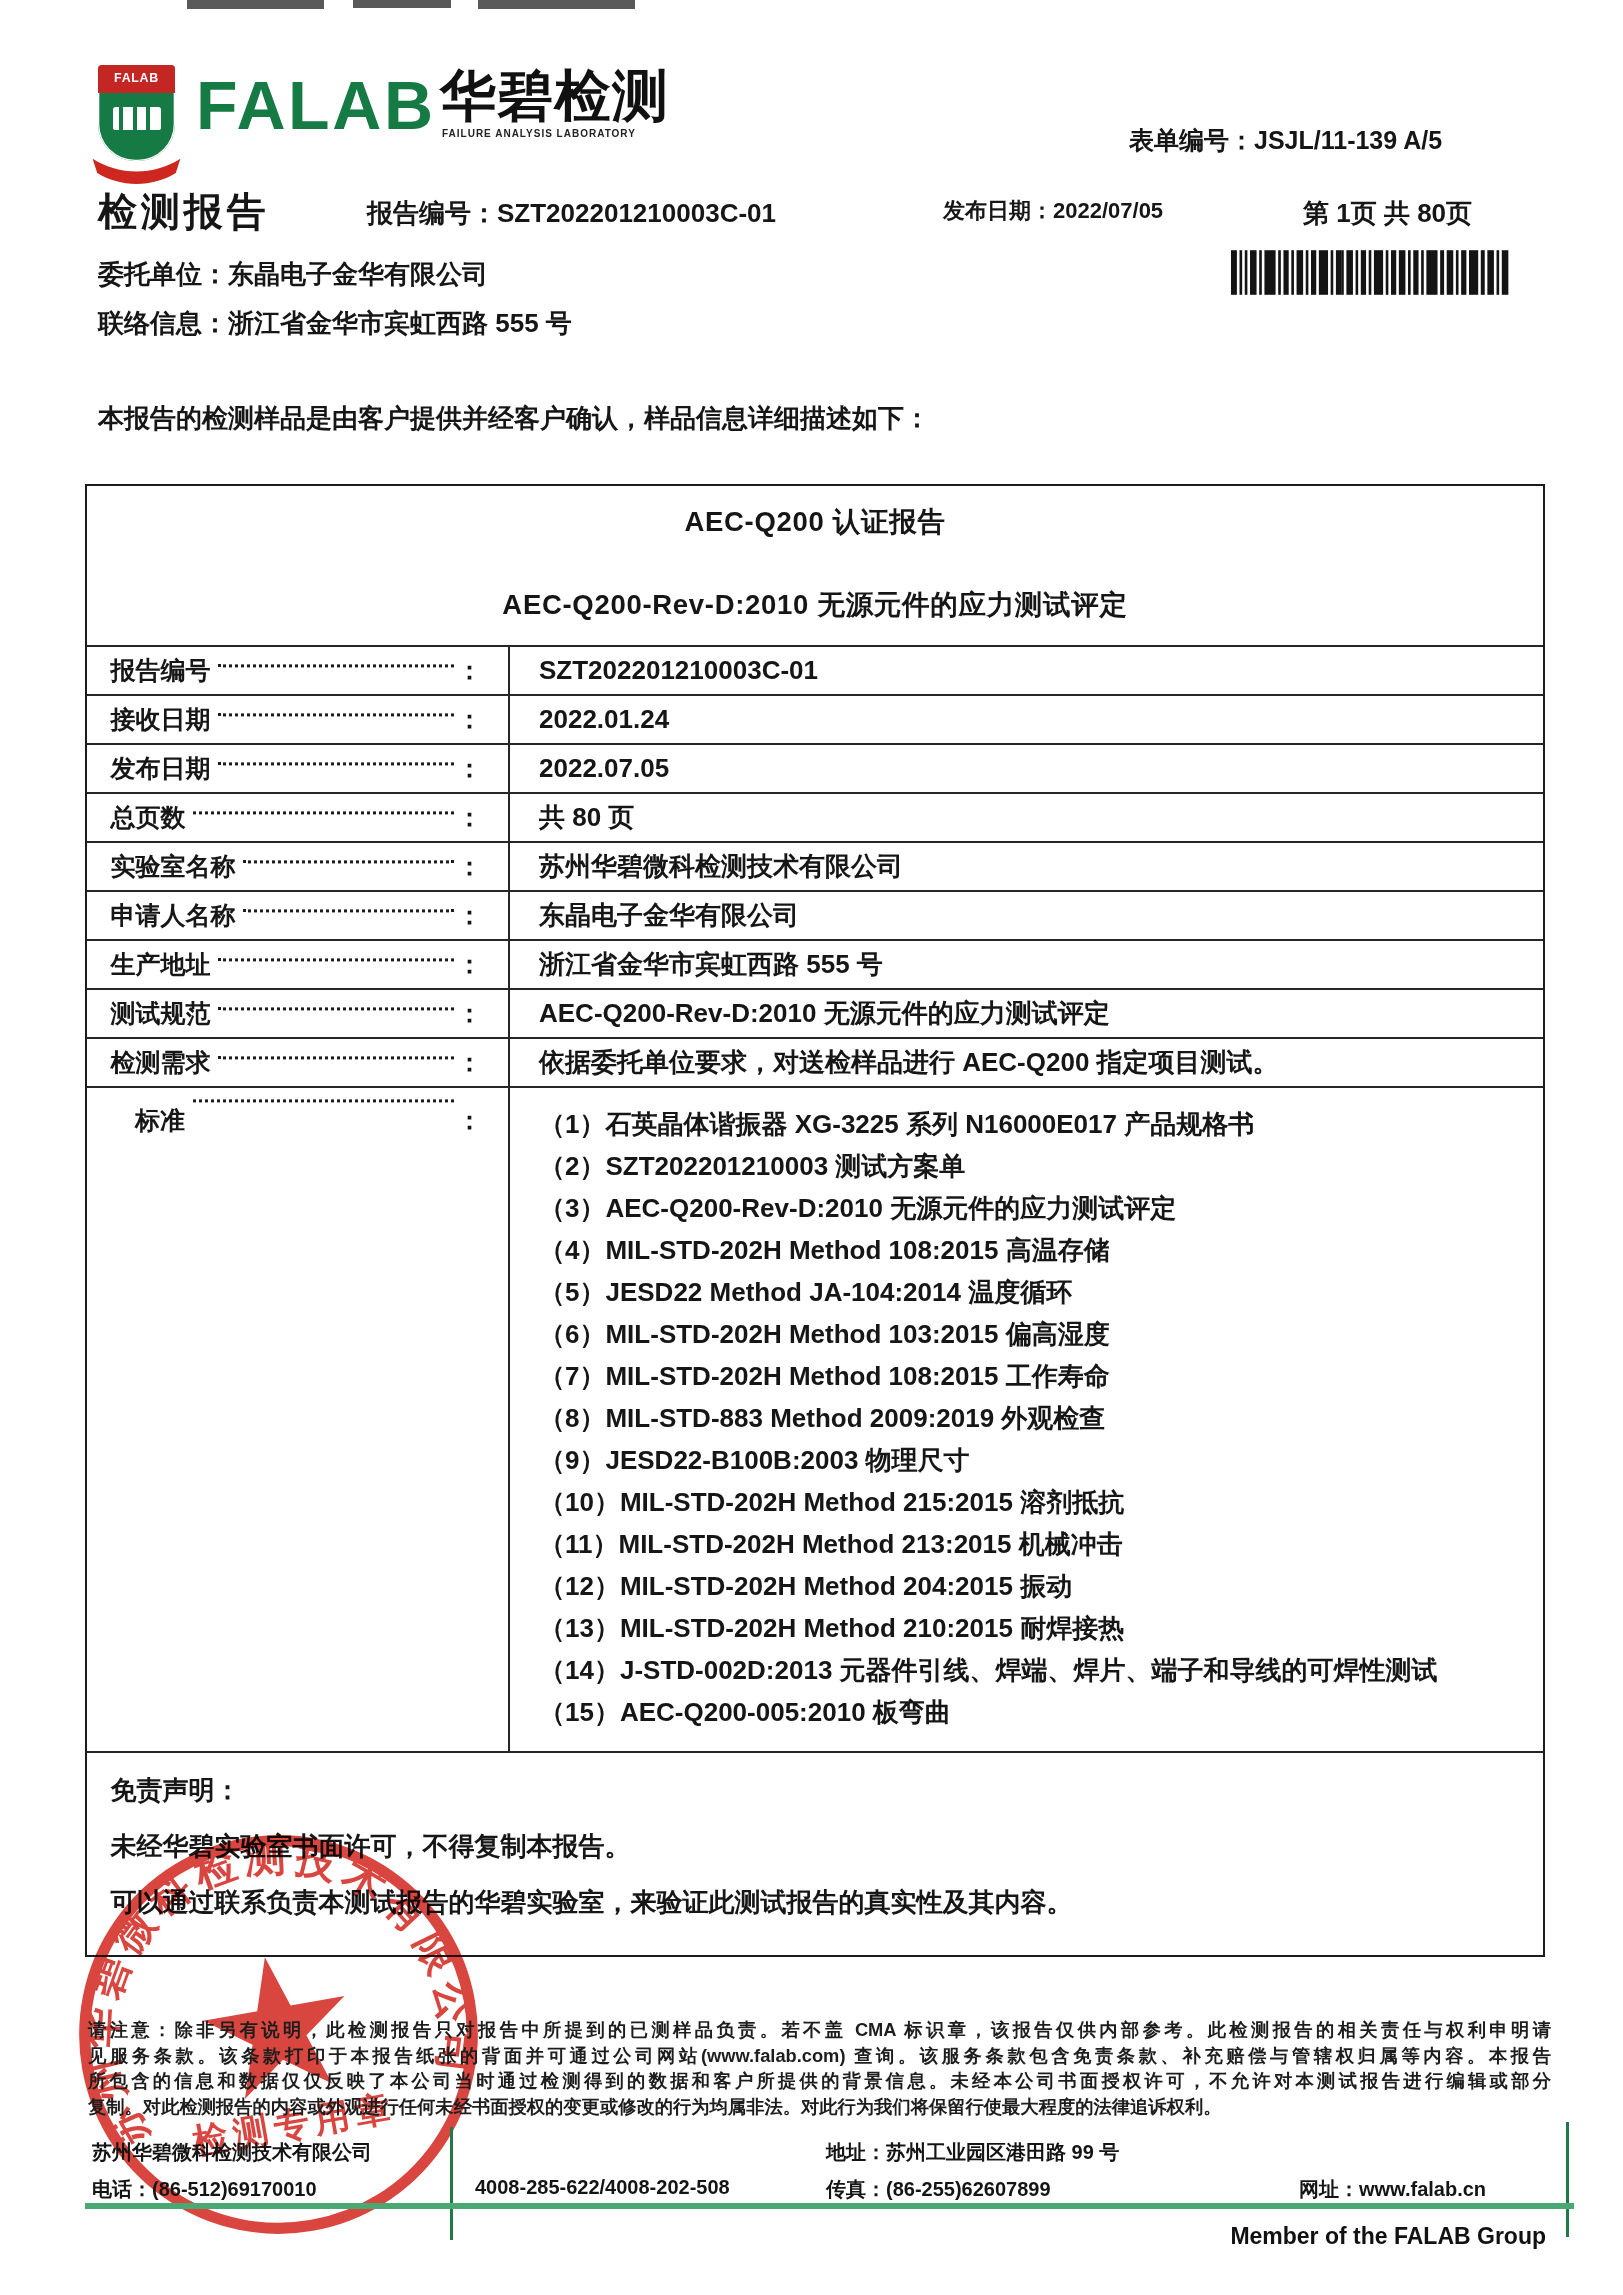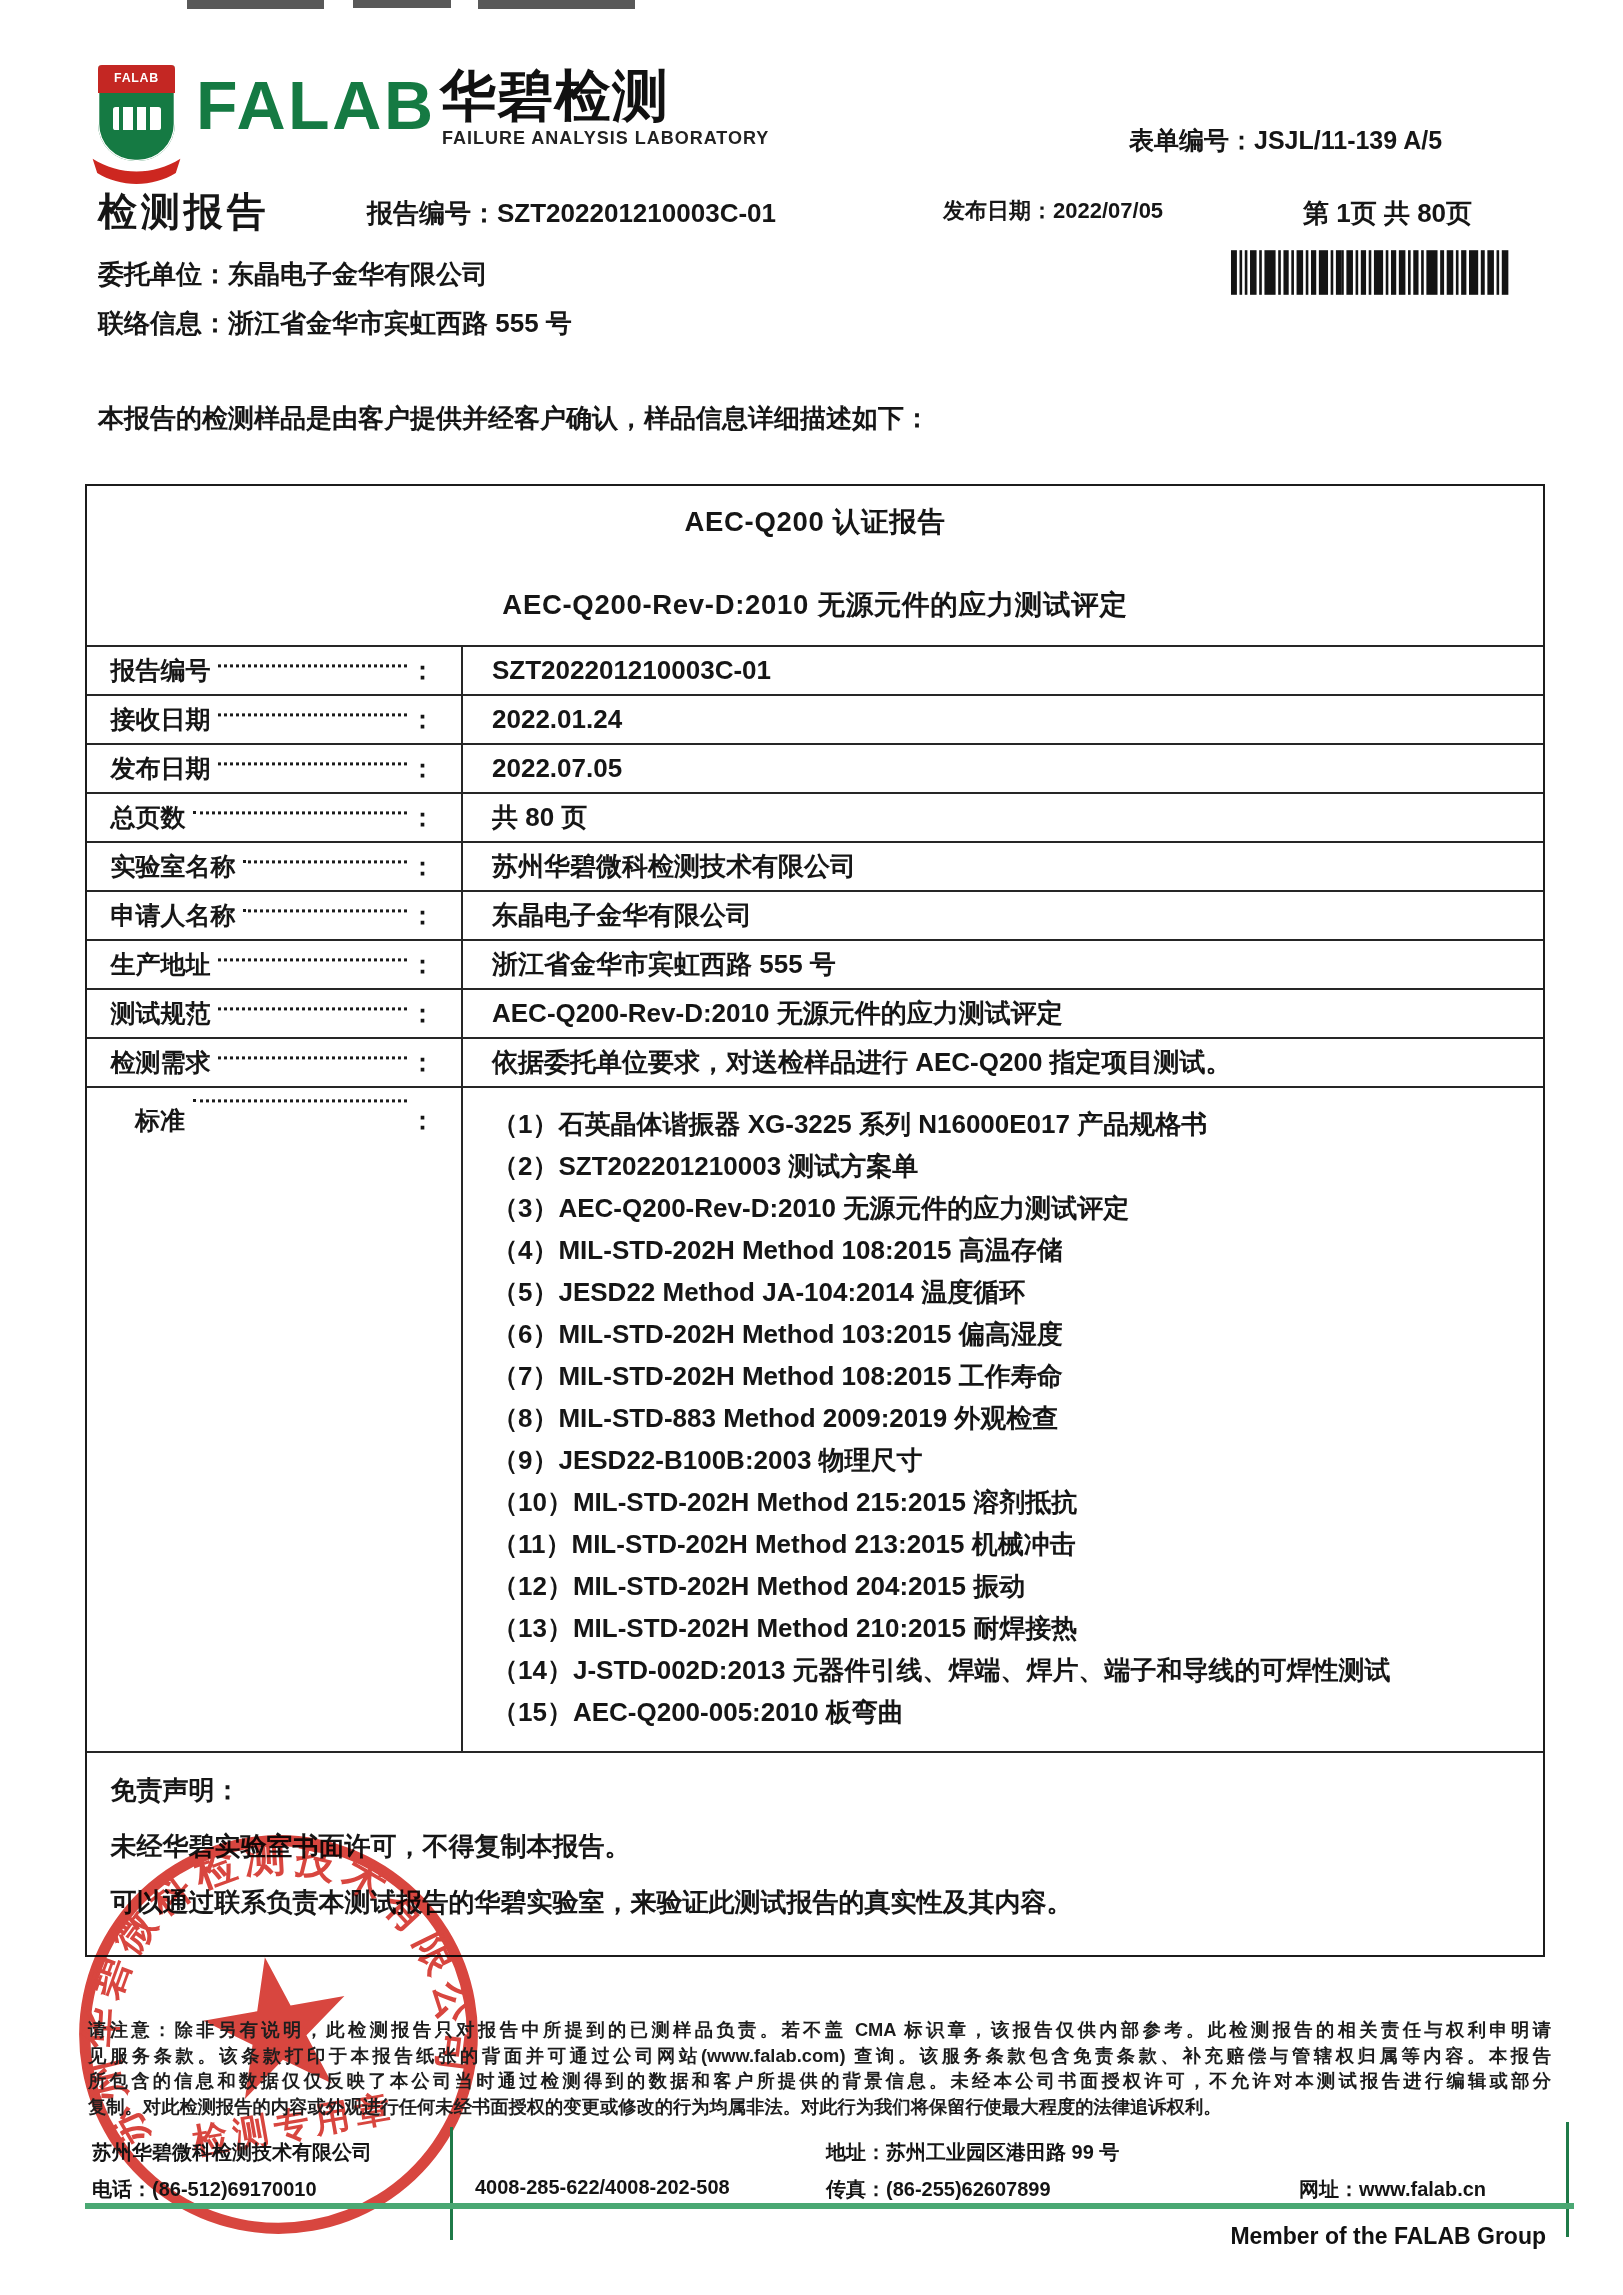--- a/index.html
+++ b/index.html
@@ -20,39 +20,39 @@
     background:#157a43;border-radius:3.9px 3.9px 37px 37px;overflow:hidden;box-shadow:0 0 0 1.3px #ffffff inset;}
   .shield .band{height:27.5px;background:#c42723;color:#fff;font-size:12.4px;font-weight:bold;
     text-align:center;line-height:27.5px;letter-spacing:0.7px;}
   .shield .emblem{margin:14.4px auto 0;width:48px;height:23.6px;background:#fff;border-radius:2.6px;
     background-image:linear-gradient(90deg,transparent 0 6.5px,#157a43 6.5px 10.5px,transparent 10.5px 19.6px,#157a43 19.6px 23.6px,transparent 23.6px 33px,#157a43 33px 37px,transparent 37px 48px);}
   .ribbon{position:absolute;left:90px;top:156px;}
   .logo-falab{position:absolute;left:196px;top:71px;font-size:68px;font-weight:800;
     color:#157a43;letter-spacing:2.6px;line-height:1;}
   .logo-cn{position:absolute;left:440px;top:68px;font-size:56px;font-weight:800;color:#111;
     letter-spacing:1.3px;line-height:1;}
-  .logo-tagline{position:absolute;left:442px;top:128px;font-size:18px;font-weight:700;color:#222;
+  .logo-tagline{position:absolute;left:442px;top:128px;font-size:10px;font-weight:700;color:#222;
     letter-spacing:1px;}
   .form-no{position:absolute;left:1129px;top:124px;font-size:25px;font-weight:700;}
   .doc-title{position:absolute;left:98px;top:185px;font-size:39px;font-weight:800;letter-spacing:3.9px;}
   .rep-no{position:absolute;left:367px;top:196px;font-size:26px;font-weight:700;}
   .issue-date{position:absolute;left:943px;top:196px;font-size:22px;font-weight:700;}
   .page-info{position:absolute;left:1303px;top:196px;font-size:26px;font-weight:700;}
   .client-line1{position:absolute;left:98px;top:257px;font-size:26px;font-weight:700;}
   .client-line2{position:absolute;left:98px;top:306px;font-size:26px;font-weight:700;}
   .barcode{position:absolute;left:1231px;top:250px;}
   .intro{position:absolute;left:98px;top:401px;font-size:26px;font-weight:700;}
 
   
   .sample-table{margin:0 79px 0 85px;width:1460px;border:2.6px solid #1c1c1c;box-sizing:border-box;}
   .tbl-head{padding:18.3px 0 22px;text-align:center;font-size:27.5px;font-weight:800;}
   .tbl-head .t1{margin-bottom:47px;letter-spacing:0.7px;}
   .tbl-head .t2{letter-spacing:0.7px;}
   .trow{display:flex;border-top:2px solid #262626;}
-  .lbl-cell{width:376px;box-sizing:border-box;border-right:2px solid #262626;
+  .lbl-cell{width:423px;box-sizing:border-box;border-right:2px solid #262626;
     display:flex;align-items:center;padding:0 26px 0 23.6px;font-size:25px;font-weight:700;}
   .lbl-cell .dots{flex:1;border-bottom:3.3px dotted #1b1b1b;margin:0 2.6px 0 7.9px;transform:translateY(-4.6px);}
   .lbl-cell .colon{font-weight:800;}
   .val-cell{flex:1;display:flex;align-items:center;padding-left:29px;font-size:26px;font-weight:700;min-height:47px;}
   .std-lbl{align-items:flex-start;padding-top:15.7px;padding-left:48px;}
   .std-list{flex:1;padding:14.4px 13px 18.3px 29px;font-size:26px;font-weight:700;}
   .std-list div{line-height:42px;}
   .disc{border-top:2px solid #262626;padding:19.6px 23.6px 22px;font-size:26px;font-weight:700;}
   .disc .d-title{margin-bottom:21px;}
   .disc .d-line{margin-bottom:21px;}

